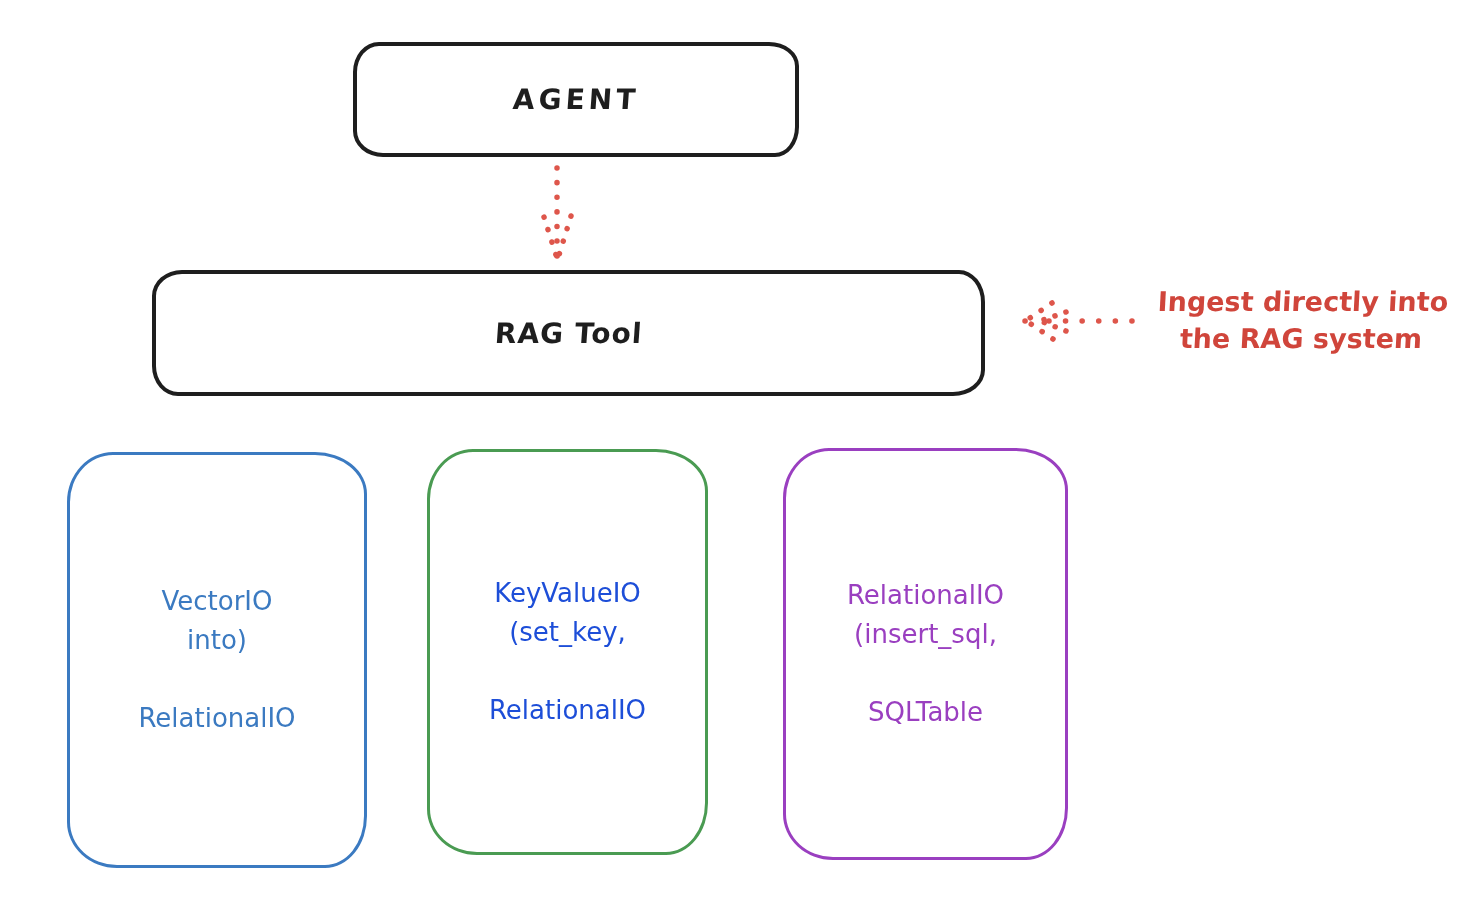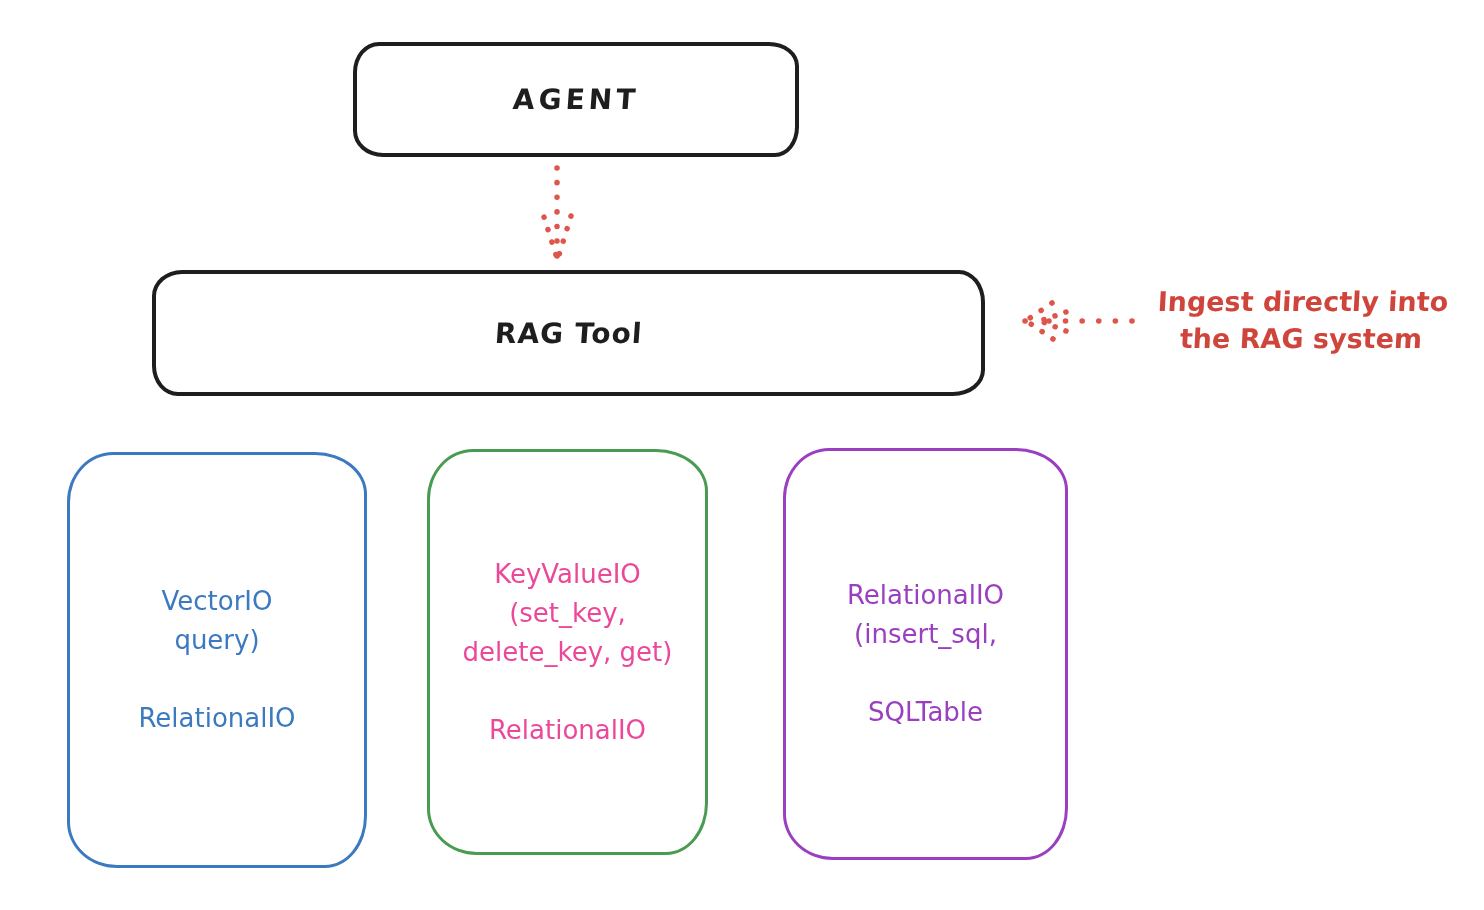--- a/index.html
+++ b/index.html
@@ -49,21 +49,21 @@
     flex-direction: column;
     align-items: center;
     justify-content: center;
     text-align: center;
     font-size: 26px;
     font-weight: 400;
     line-height: 39px;
   }
   .io-box .spacer { height: 39px; }
   .vector-box     { left: 67px;  top: 452px; width: 300px; height: 416px; border: 3.5px solid #3b7ac1; color: #3b7ac1; }
-  .keyvalue-box   { left: 427px; top: 449px; width: 281px; height: 406px; border: 3.5px solid #4a9b52; color: #ec4899; }
+  .keyvalue-box   { left: 427px; top: 449px; width: 281px; height: 406px; border: 3.5px solid #4a9b52; color: #1d4ed8; }
   .relational-box { left: 783px; top: 448px; width: 285px; height: 412px; border: 3.5px solid #9a3fc0; color: #9a3fc0; }
 
   
   .annotation {
     position: absolute;
     left: 1130px;
     top: 283px;
     width: 344px;
     text-align: center;
     color: #d0453b;
@@ -114,29 +114,28 @@
     </g>
   </svg>
 
   <div class="annotation">
     <div>Ingest directly into</div>
     <div>the RAG system</div>
   </div>
 
   <div class="io-box vector-box">
     <div>VectorIO</div>
-    <div>query)</div>
+    <div>into)</div>
     <div class="spacer"></div>
     <div>RelationalIO</div>
   </div>
 
   <div class="io-box keyvalue-box">
     <div>KeyValueIO</div>
     <div>(set_key,</div>
-    <div>delete_key, get)</div>
     <div class="spacer"></div>
     <div>RelationalIO</div>
   </div>
 
   <div class="io-box relational-box">
     <div>RelationalIO</div>
     <div>(insert_sql,</div>
     <div class="spacer"></div>
     <div>SQLTable</div>
   </div>

